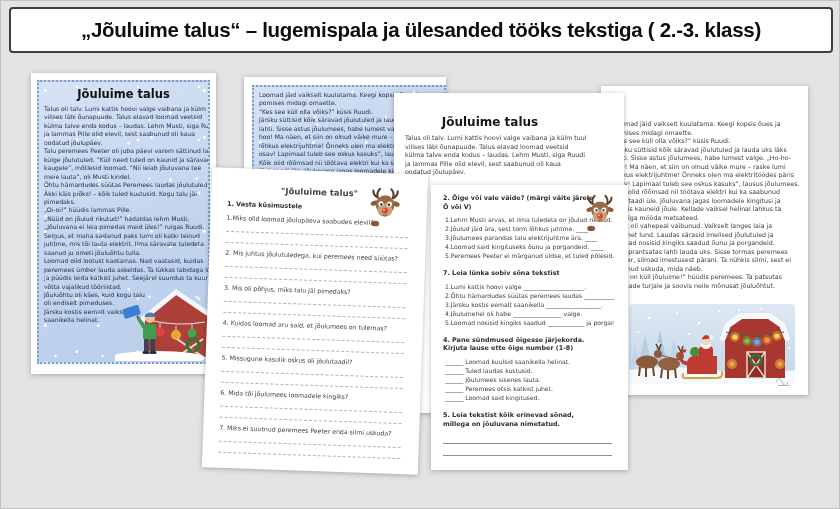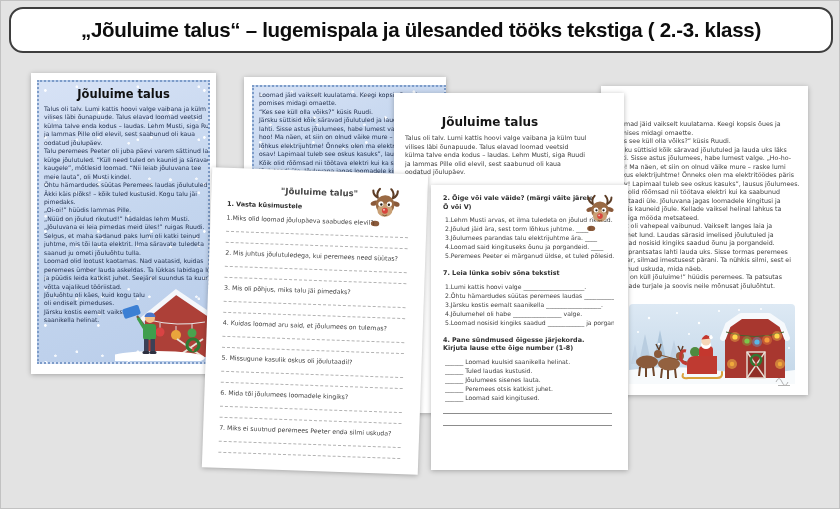--- a/index.html
+++ b/index.html
@@ -1,19 +1,19 @@
 <!DOCTYPE html>
 <html><head>
 <meta charset="utf-8">
 <style>
   html,body{margin:0;padding:0;}
   body{font-family:"DejaVu Sans",sans-serif;background:#bfbfbf;}
   .screen{position:relative;width:840px;height:509px;background:#e3e3e3;overflow:hidden;border:1px solid #c2c2c2;box-sizing:border-box;}
   
-  .banner{position:absolute;left:8px;top:6px;width:820px;height:42px;background:#ffffff;border:2px solid #3e3e3e;border-radius:14px;display:flex;align-items:center;justify-content:center;}
+  .banner{position:absolute;left:8px;top:6px;width:820px;height:42px;background:#ffffff;border:2px solid #3e3e3e;border-radius:4px;display:flex;align-items:center;justify-content:center;}
   .banner h1{margin:0;font-family:"Liberation Sans",sans-serif;font-weight:bold;font-size:20.5px;letter-spacing:-0.3px;color:#0d0d0d;white-space:nowrap;}
   
   .sheet{position:absolute;background:#ffffff;box-shadow:0 1px 5px rgba(0,0,0,.28);box-sizing:border-box;overflow:hidden;}
   .sheet1{left:30px;top:72px;width:185px;height:301px;z-index:1;}
   .sheet2{left:243px;top:76px;width:202px;height:130px;z-index:1;}
   .sheet6{left:600px;top:85px;width:207px;height:309px;z-index:2;}
   .sheet4{left:393px;top:92px;width:230px;height:320px;z-index:3;}
   .sheet3{left:206px;top:170px;width:216px;height:300px;z-index:4;transform:rotate(2deg);}
   .sheet5{left:430px;top:184px;width:197px;height:285px;z-index:5;}
   
@@ -347,17 +347,18 @@
     <div class="witem">2.Õhtu hämardudes süütas peremees laudas ________________.</div>
     <div class="witem">3.Järsku kostis eemalt saanikella __________________.</div>
     <div class="witem">4.Jõulumehel oli habe ________________ valge.</div>
     <div class="witem">5.Loomad nosisid kingiks saadud ____________ ja porgandeid.</div>
     <div class="ws-h">4. Pane sündmused õigesse järjekorda. Kirjuta lause ette õige number (1-8)</div>
     <div class="witem">______ Loomad kuulsid saanikella helinat.</div>
     <div class="witem">______ Tuled laudas kustusid.</div>
     <div class="witem">______ Jõulumees sisenes lauta.</div>
     <div class="witem">______ Peremees otsis katkist juhet.</div>
     <div class="witem">______ Loomad said kingitused.</div>
+    <div class="ws-h">5. Leia tekstist kõik erinevad sõnad, millega on jõuluvana nimetatud.</div>
     <div class="solidline"></div>
     <div class="solidline"></div>
   </section>
 
 </div>
 
 </body></html>

